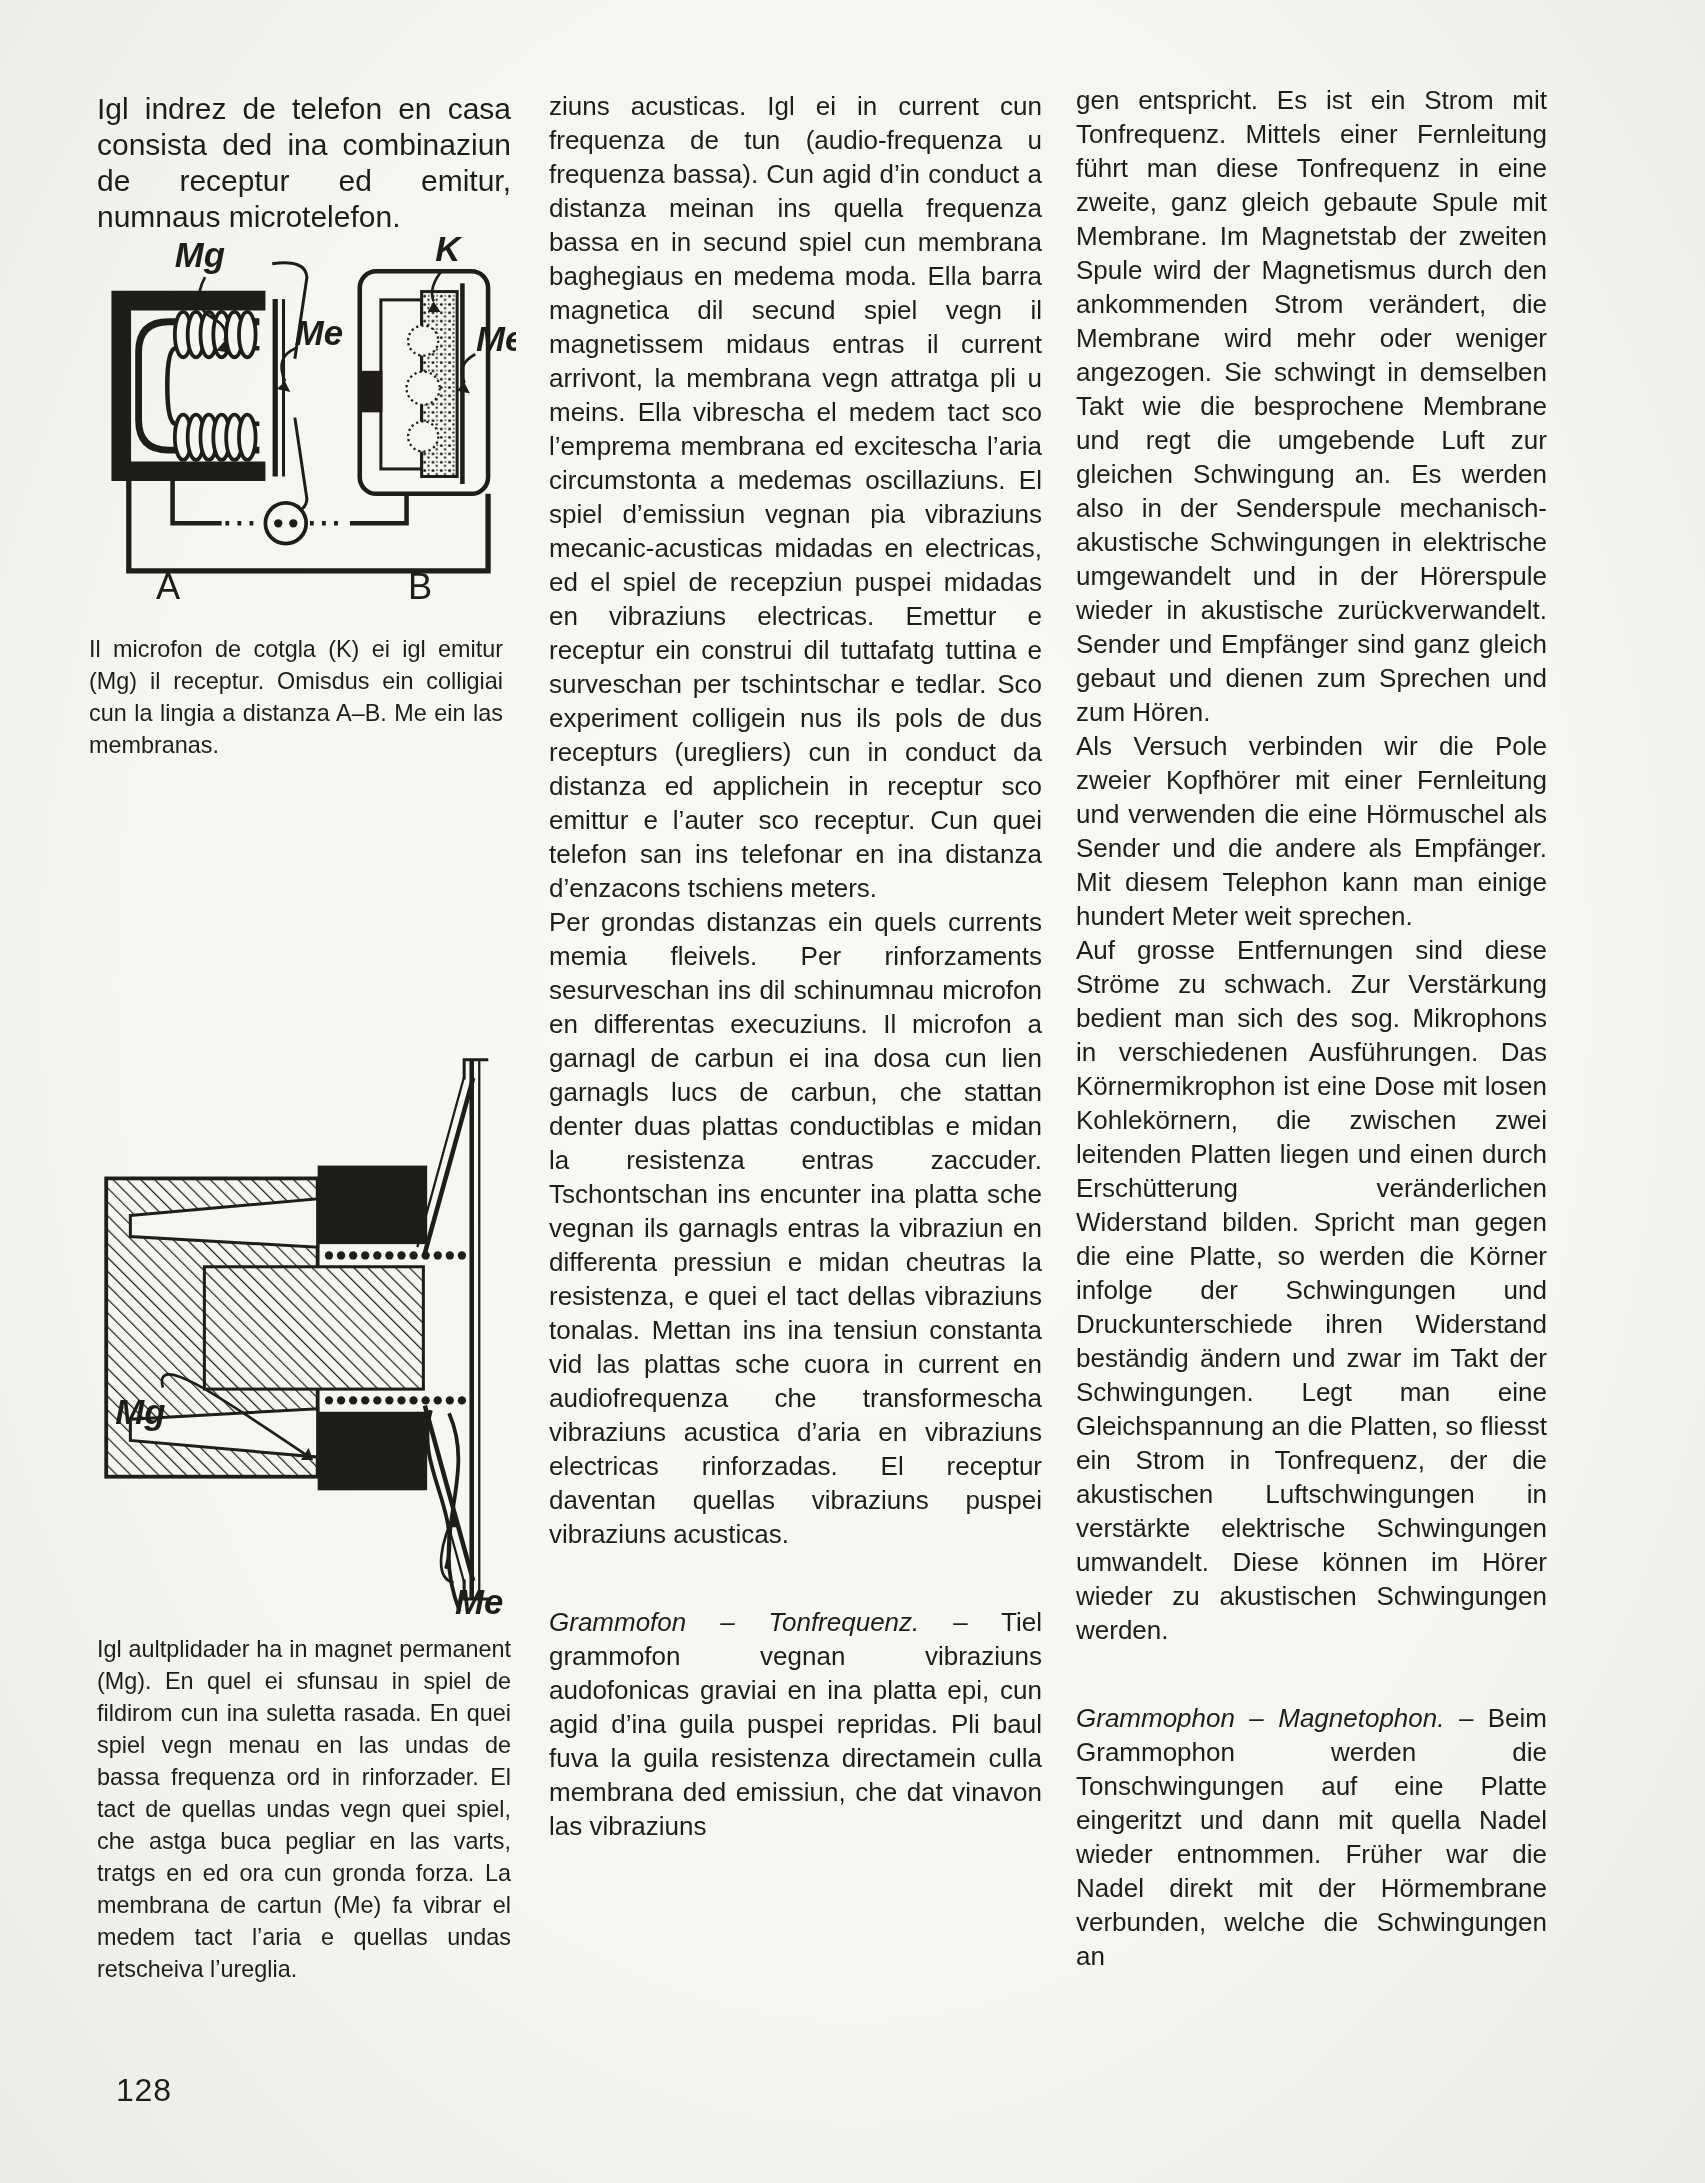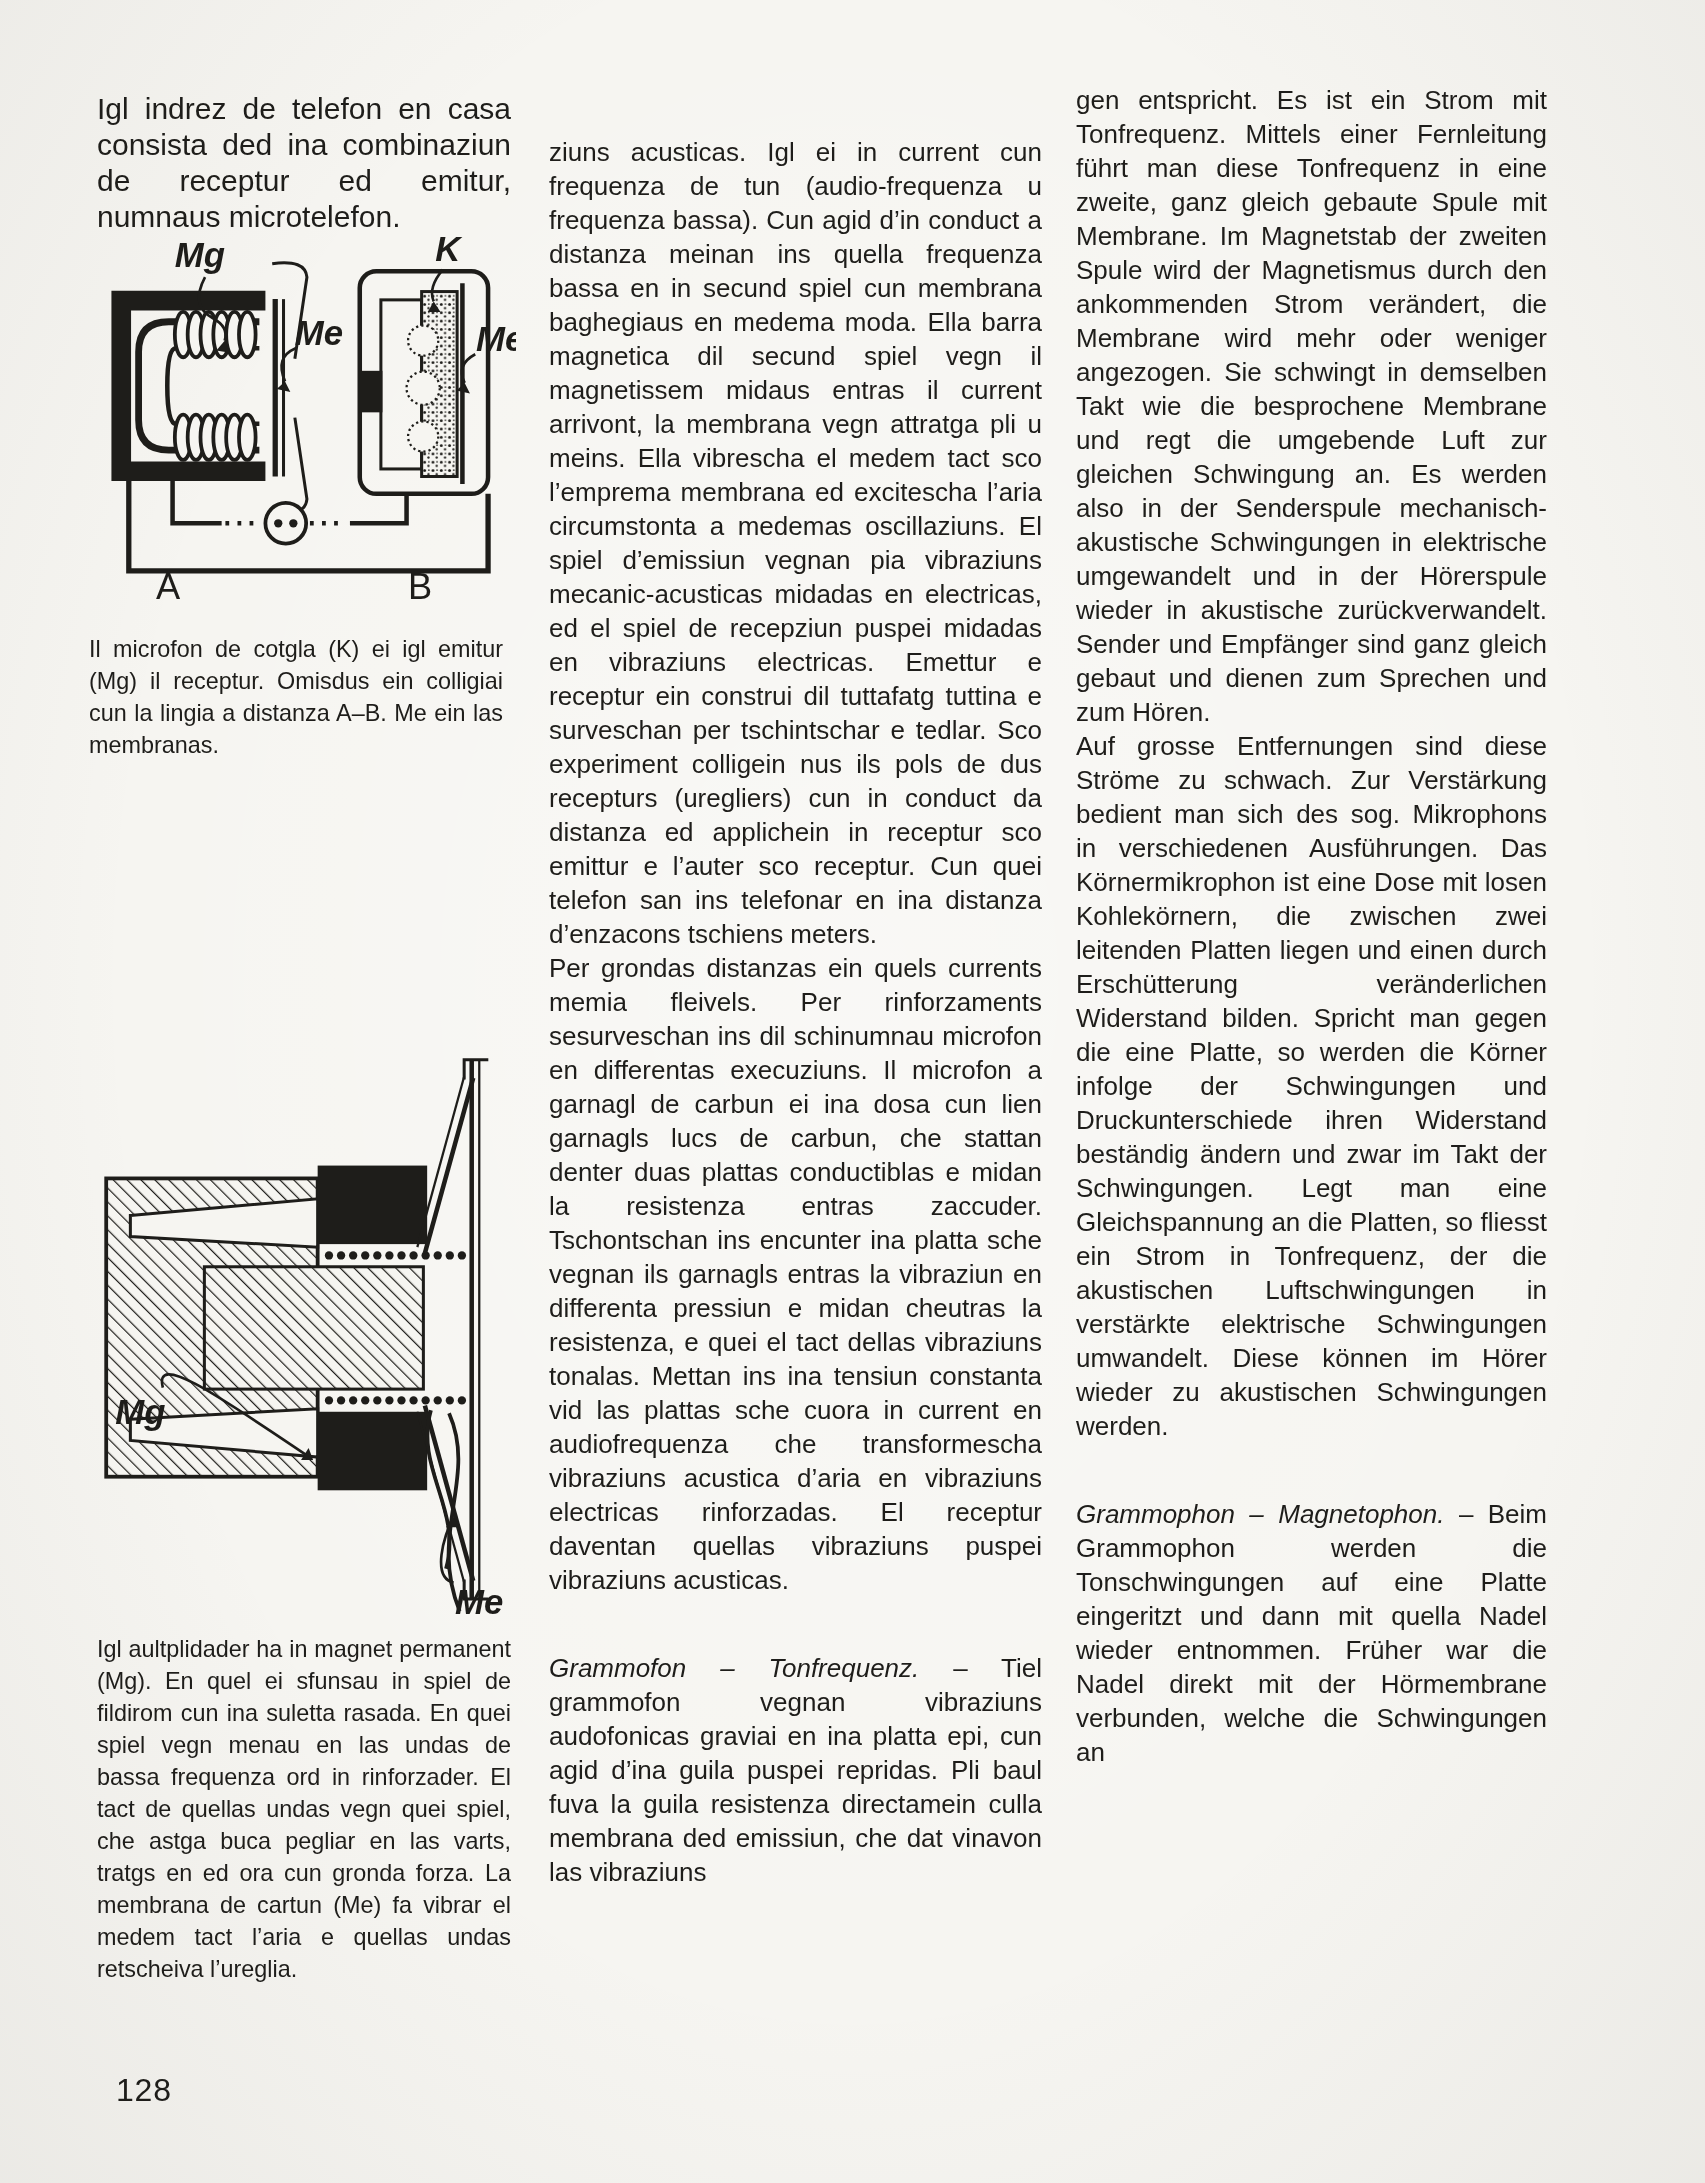--- a/index.html
+++ b/index.html
@@ -199,24 +199,25 @@
   </g>
 
   <text class="figlabel" x="52" y="500">Mg</text>
   <text class="figlabel" x="502" y="752">Me</text>
 </svg>
 
 <p class="abs caption" style="left:97px;top:1633px;width:414px;">Igl aultplidader ha in magnet permanent (Mg). En quel ei sfunsau in spiel de fildirom cun ina suletta rasada. En quei spiel vegn menau en las undas de bassa frequenza ord in rinforzader. El tact de quellas undas vegn quei spiel, che astga buca pegliar en las varts, tratgs en ed ora cun gronda forza. La membrana de cartun (Me) fa vibrar el medem tact l’aria e quellas undas retscheiva l’ureglia.</p>
 
 <div class="abs pagenum" style="left:116px;top:2040px;margin-top:32px;">128</div>
 
-<div class="abs bodytext" style="left:549px;top:89px;width:493px;margin-top:46px;">
+<div class="abs bodytext" style="left:549px;top:89px;width:493px;">
   <p>ziuns acusticas. Igl ei in current cun frequenza de tun (audio-frequenza u frequenza bassa). Cun agid d’in conduct a distanza meinan ins quella frequenza bassa en in secund spiel cun membrana baghegiaus en medema moda. Ella barra magnetica dil secund spiel vegn il magnetissem midaus entras il current arrivont, la membrana vegn attratga pli u meins. Ella vibrescha el medem tact sco l’emprema membrana ed excitescha l’aria circumstonta a medemas oscillaziuns. El spiel d’emissiun vegnan pia vibraziuns mecanic-acusticas midadas en electricas, ed el spiel de recepziun puspei midadas en vibraziuns electricas. Emettur e receptur ein construi dil tuttafatg tuttina e surveschan per tschintschar e tedlar. Sco experiment colligein nus ils pols de dus recepturs (uregliers) cun in conduct da distanza ed applichein in receptur sco emittur e l’auter sco receptur. Cun quei telefon san ins telefonar en ina distanza d’enzacons tschiens meters.</p>
   <p>Per grondas distanzas ein quels currents memia fleivels. Per rinforzaments sesurveschan ins dil schinumnau microfon en differentas execuziuns. Il microfon a garnagl de carbun ei ina dosa cun lien garnagls lucs de carbun, che stattan denter duas plattas conductiblas e midan la resistenza entras zaccuder. Tschontschan ins encunter ina platta sche vegnan ils garnagls entras la vibraziun en differenta pressiun e midan cheutras la resistenza, e quei el tact dellas vibraziuns tonalas. Mettan ins ina tensiun constanta vid las plattas sche cuora in current en audiofrequenza che transformescha vibraziuns acustica d’aria en vibraziuns electricas rinforzadas. El receptur daventan quellas vibraziuns puspei vibraziuns acusticas.</p>
   <p class="headpara"><i>Grammofon – Tonfrequenz.</i> <span>– Tiel grammofon vegnan vibraziuns audofonicas graviai en ina platta epi, cun agid d’ina guila puspei repridas. Pli baul fuva la guila resistenza directamein culla membrana ded emissiun, che dat vinavon las vibraziuns</span></p>
 </div>
 
 <div class="abs bodytext" style="left:1076px;top:83px;width:471px;">
   <p>gen entspricht. Es ist ein Strom mit Tonfrequenz. Mittels einer Fernleitung führt man diese Tonfrequenz in eine zweite, ganz gleich gebaute Spule mit Membrane. Im Magnetstab der zweiten Spule wird der Magnetismus durch den ankommenden Strom verändert, die Membrane wird mehr oder weniger angezogen. Sie schwingt in demselben Takt wie die besprochene Membrane und regt die umgebende Luft zur gleichen Schwingung an. Es werden also in der Senderspule mechanisch-akustische Schwingungen in elektrische umgewandelt und in der Hörerspule wieder in akustische zurückverwandelt. Sender und Empfänger sind ganz gleich gebaut und dienen zum Sprechen und zum Hören.</p>
+  <p>Als Versuch verbinden wir die Pole zweier Kopfhörer mit einer Fernleitung und verwenden die eine Hörmuschel als Sender und die andere als Empfänger. Mit diesem Telephon kann man einige hundert Meter weit sprechen.</p>
   <p>Auf grosse Entfernungen sind diese Ströme zu schwach. Zur Verstärkung bedient man sich des sog. Mikrophons in verschiedenen Ausführungen. Das Körnermikrophon ist eine Dose mit losen Kohlekörnern, die zwischen zwei leitenden Platten liegen und einen durch Erschütterung veränderlichen Widerstand bilden. Spricht man gegen die eine Platte, so werden die Körner infolge der Schwingungen und Druckunterschiede ihren Widerstand beständig ändern und zwar im Takt der Schwingungen. Legt man eine Gleichspannung an die Platten, so fliesst ein Strom in Tonfrequenz, der die akustischen Luftschwingungen in verstärkte elektrische Schwingungen umwandelt. Diese können im Hörer wieder zu akustischen Schwingungen werden.</p>
   <p class="headpara"><i>Grammophon – Magnetophon.</i> <span>– Beim Grammophon werden die Tonschwingungen auf eine Platte eingeritzt und dann mit quella Nadel wieder entnommen. Früher war die Nadel direkt mit der Hörmembrane verbunden, welche die Schwingungen an</span></p>
 </div>
 
 
 </body></html>

